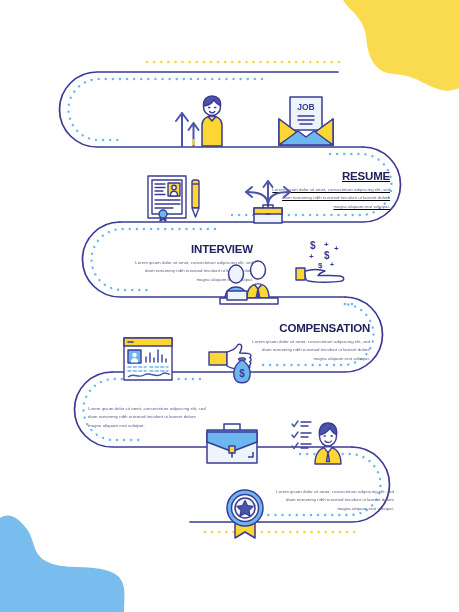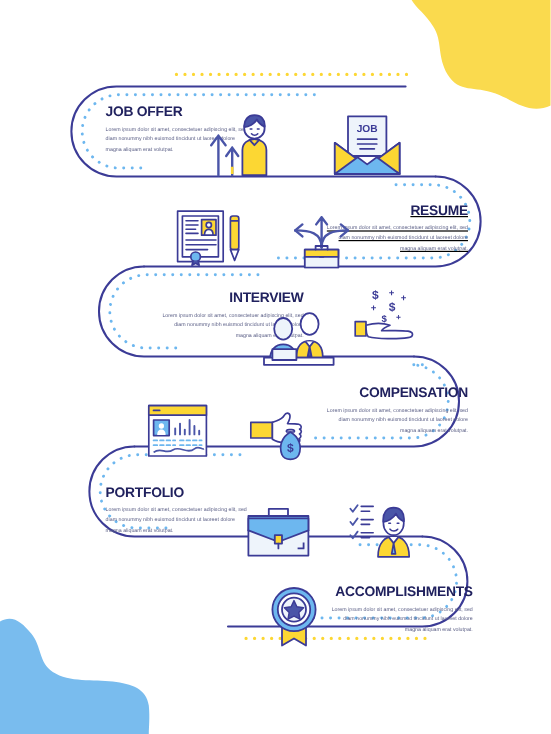--- a/index.html
+++ b/index.html
@@ -89,47 +89,41 @@
       <path d="M215 229 H122 A30 30 0 0 0 122 290 H150"></path>
 
       <path d="M352 304 H343 A30 30 0 0 1 343 365 H262"></path>
 
       <path d="M200 379 H114 A30 30 0 0 0 114 440 H140"></path>
 
       <path d="M300 454 H350 A30 30 0 0 1 350 515 H250"></path>
     </g>
   </svg>
 
-  <div class="txt left" style="left:88px;top:88px;">
-    <h3>JOB OFFER</h3>
-    <p>Lorem ipsum dolor sit amet, consectetuer adipiscing elit, sed diam nonummy nibh euismod tincidunt ut laoreet dolore magna aliquam erat volutpat.</p>
-  </div>
 
   <div class="txt right" style="left:268px;top:170px;text-decoration:underline;">
     <h3>RESUME</h3>
     <p>Lorem ipsum dolor sit amet, consectetuer adipiscing elit, sed diam nonummy nibh euismod tincidunt ut laoreet dolore magna aliquam erat volutpat.</p>
   </div>
 
   <div class="txt left" style="left:131px;top:243px;text-align:right;">
     <h3>INTERVIEW</h3>
     <p>Lorem ipsum dolor sit amet, consectetuer adipiscing elit, sed diam nonummy nibh euismod tincidunt ut laoreet dolore magna aliquam erat volutpat.</p>
   </div>
 
-  <div class="txt right" style="left:268px;top:322px;">
+  <div class="txt right" style="left:248px;top:322px;">
     <h3>COMPENSATION</h3>
     <p>Lorem ipsum dolor sit amet, consectetuer adipiscing elit, sed diam nonummy nibh euismod tincidunt ut laoreet dolore magna aliquam erat volutpat.</p>
   </div>
 
   <div class="txt left" style="left:88px;top:405px;">
-    <h3>PORTFOLIO</h3>
     <p>Lorem ipsum dolor sit amet, consectetuer adipiscing elit, sed diam nonummy nibh euismod tincidunt ut laoreet dolore magna aliquam erat volutpat.</p>
   </div>
 
   <div class="txt right" style="left:272px;top:488px;">
-    <h3>ACCOMPLISHMENTS</h3>
     <p>Lorem ipsum dolor sit amet, consectetuer adipiscing elit, sed diam nonummy nibh euismod tincidunt ut laoreet dolore magna aliquam erat volutpat.</p>
   </div>
 
   <svg class="ill" style="left:168px;top:93px;" width="62" height="55" viewBox="0 0 62 55">
     <g stroke="#3b3b96" stroke-width="1.5" fill="none" stroke-linejoin="round" stroke-linecap="round">
 
       <path d="M34 32 C34 26 39 23 44 23 C49 23 54 26 54 32 V53 H34 Z" fill="#fcd733"></path>
 
       <circle cx="44" cy="14" r="8.5" fill="#ffffff"></circle>
 

